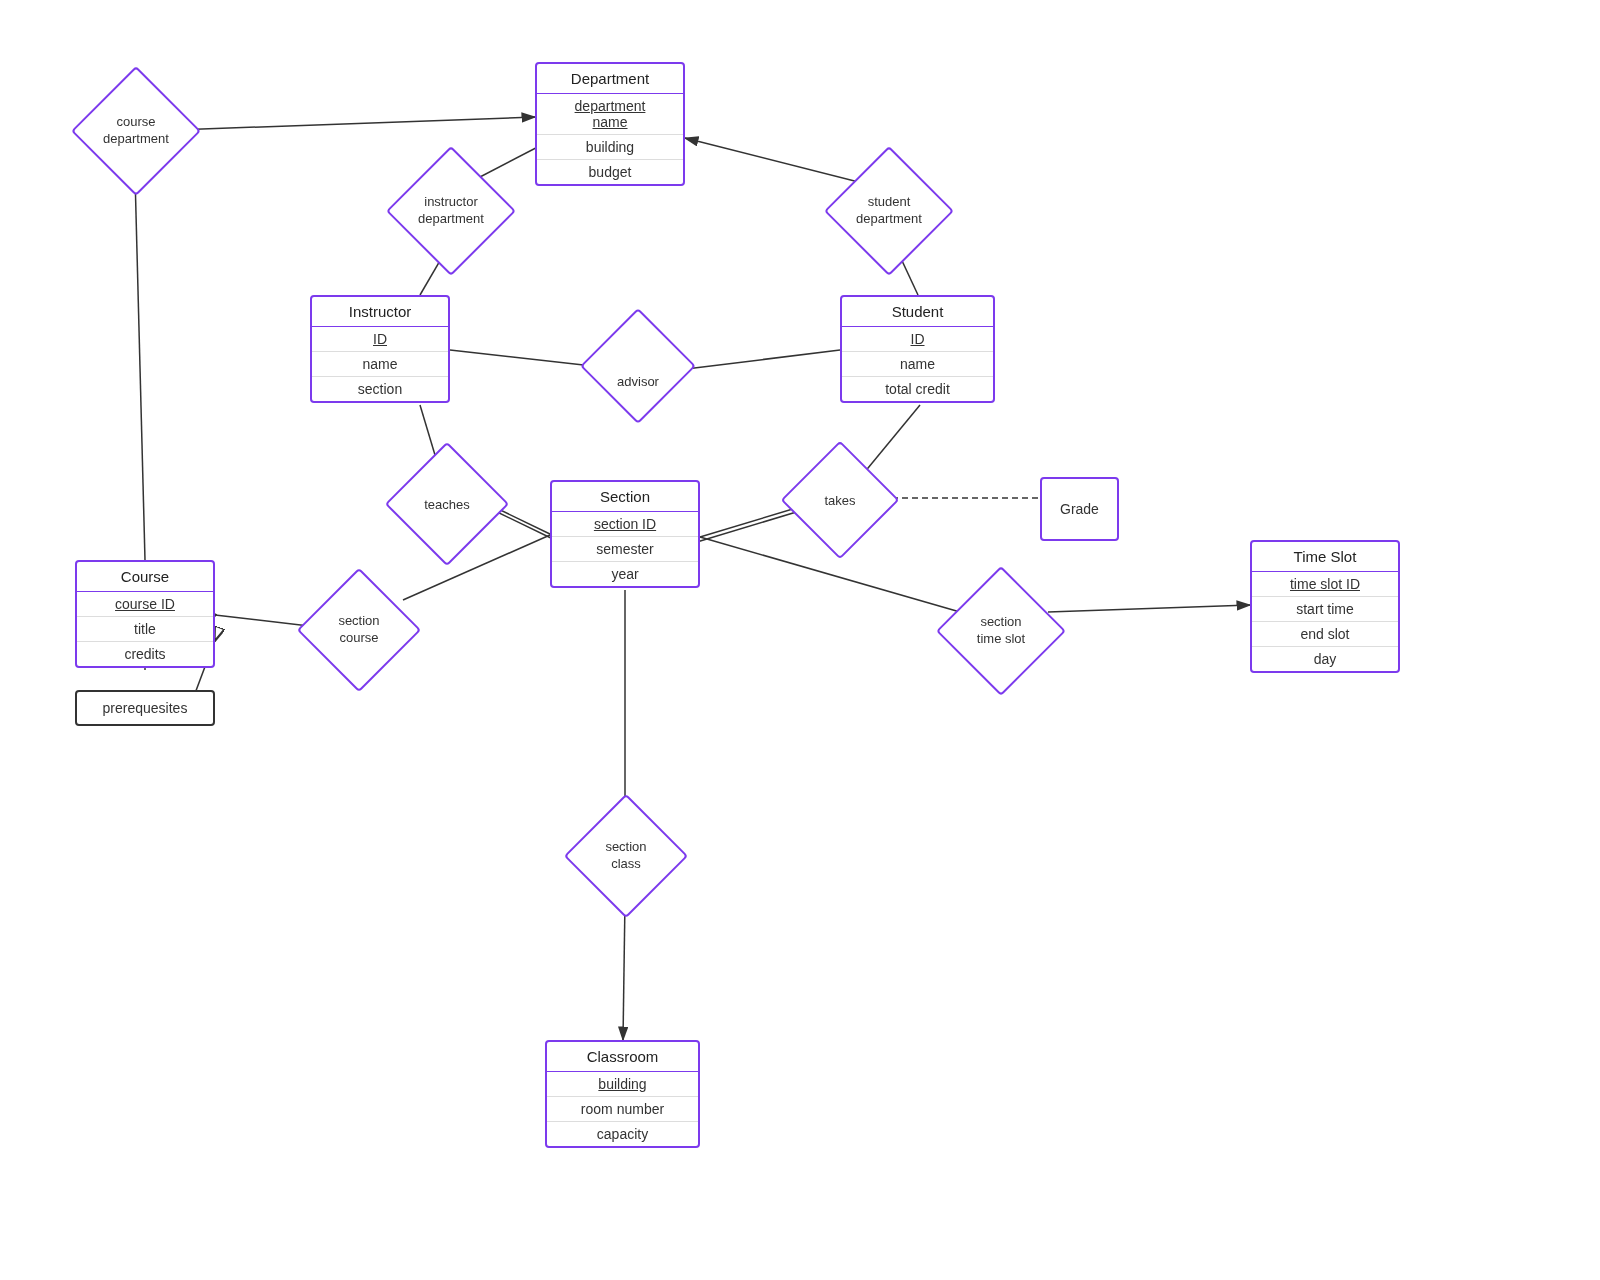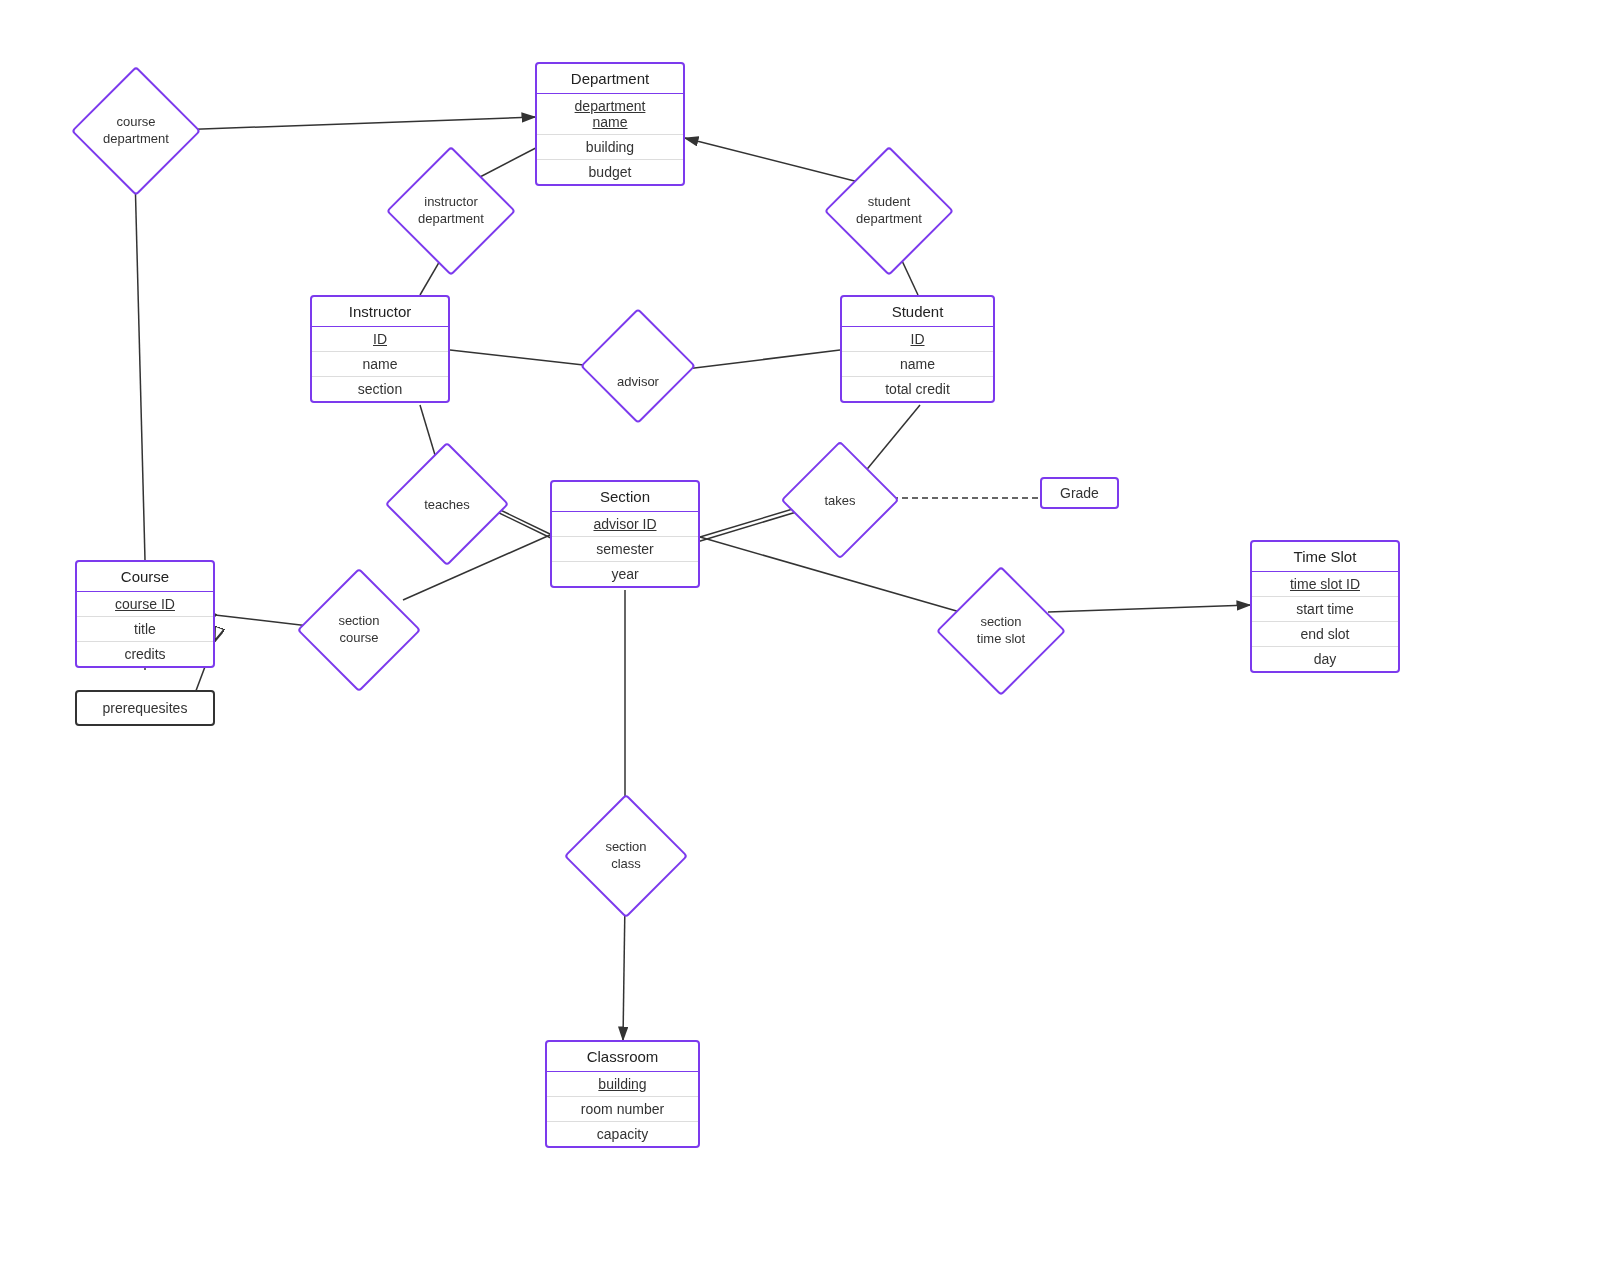--- a/index.html
+++ b/index.html
@@ -165,21 +165,21 @@
 
   <div class="entity" style="left:840px; top:295px; width:155px;">
     <div class="entity-title">Student</div>
     <div class="entity-attr pk">ID</div>
     <div class="entity-attr">name</div>
     <div class="entity-attr">total credit</div>
   </div>
 
   <div class="entity" style="left:550px; top:480px; width:150px;">
     <div class="entity-title">Section</div>
-    <div class="entity-attr pk">advisor ID</div>
+    <div class="entity-attr pk">section ID</div>
     <div class="entity-attr">semester</div>
     <div class="entity-attr">year</div>
   </div>
 
   <div class="entity" style="left:75px; top:560px; width:140px;">
     <div class="entity-title">Course</div>
     <div class="entity-attr pk">course ID</div>
     <div class="entity-attr">title</div>
     <div class="entity-attr">credits</div>
   </div>
@@ -192,21 +192,21 @@
   </div>
 
   <div class="entity" style="left:1250px; top:540px; width:150px;">
     <div class="entity-title">Time Slot</div>
     <div class="entity-attr pk">time slot ID</div>
     <div class="entity-attr">start time</div>
     <div class="entity-attr">end slot</div>
     <div class="entity-attr">day</div>
   </div>
 
-  <div style="position:absolute; left:1040px; top:477px; border:2px solid #7c3aed; border-radius:4px; background:#fff; padding:6px 18px; font-size:14px; color:#333;">Grade</div>
+  <div style="position:absolute; left:1040px; top:477px; border:2px solid #7c3aed; border-radius:4px; background:#fff; padding:22px 18px; font-size:14px; color:#333;">Grade</div>
 
   <div style="position:absolute; left:75px; top:690px; width:140px; border:2px solid #333; border-radius:4px; background:#fff; padding:0;">
     <div style="padding:8px; font-size:14px; text-align:center; color:#333;border-radius:14px;">prerequesites</div>
   </div>
 
   <div class="diamond" style="position:absolute; left:90px; top:85px; width:92px; height:92px;">
     <div class="diamond-inner"></div>
     <span class="diamond-label" style="font-size:13px; line-height:1.3;">course<br>department</span>
   </div>
 

